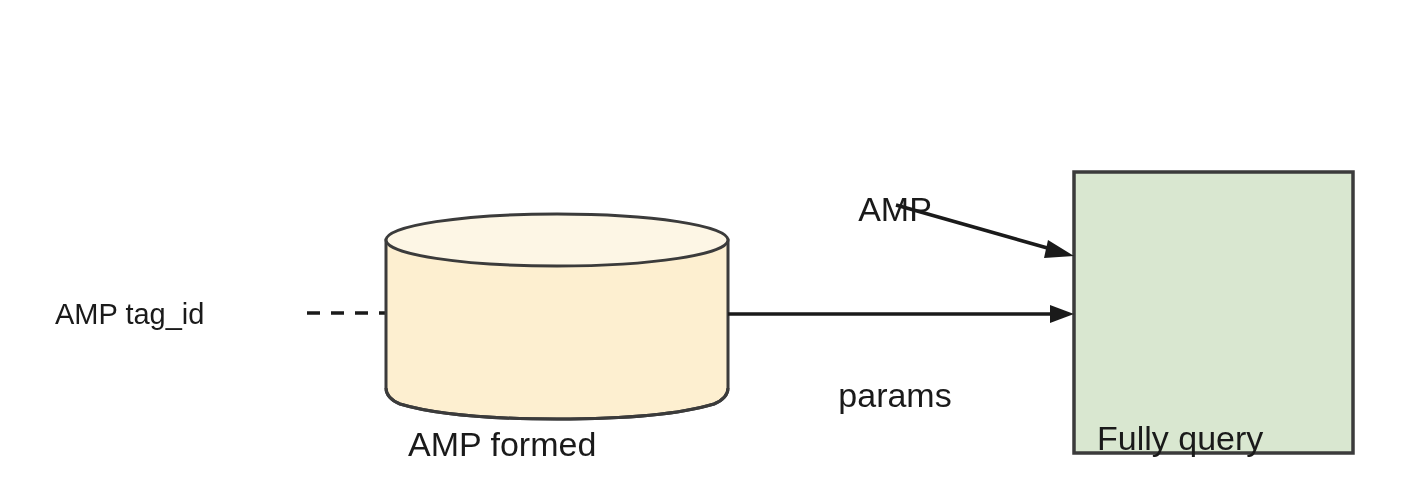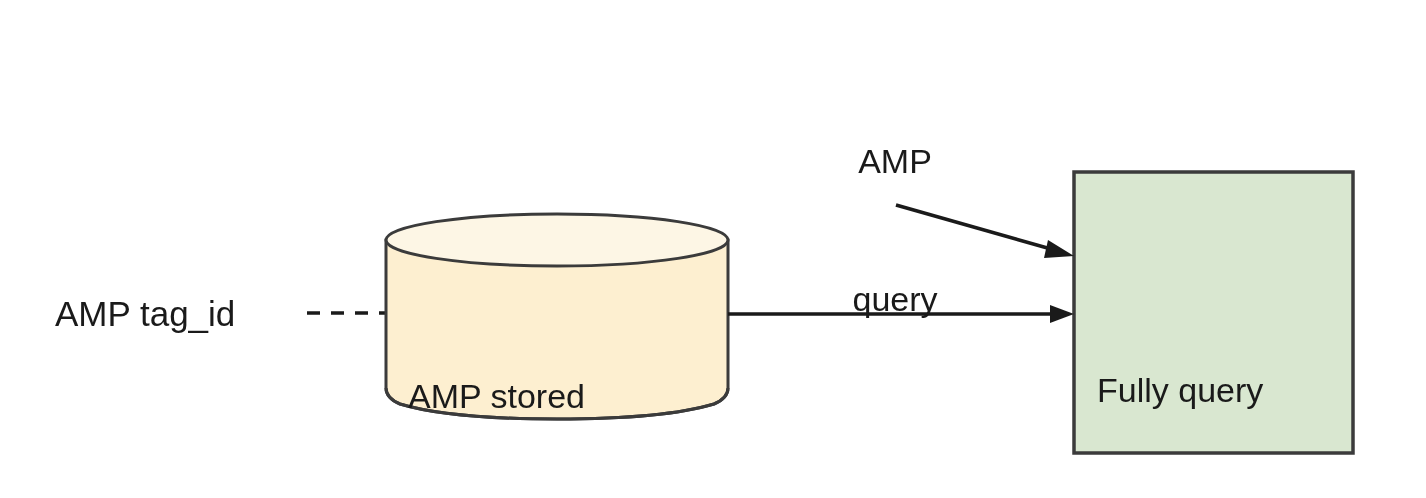--- a/index.html
+++ b/index.html
@@ -27,41 +27,42 @@
   .node-label {
     position: absolute;
     color: #1a1a1a;
     font-size: 34px;
     line-height: 48px;
     white-space: pre;
   }
   #label-amp-tag-id {
     left: 55px;
     top: 292px;
-    font-size: 35px;
+    font-size: 29px;
     line-height: 44px;
     text-align: right;
   }
   #label-cylinder {
     left: 408px;
     top: 276px;
   }
   #label-query-params {
     left: 770px;
     top: 46px;
     width: 250px;
     text-align: center;
     line-height: 46px;
   }
   #label-ortb {
     left: 1097px;
     top: 270px;
   }
   .label-line {
     display: block;
+    margin-top: 48px;
   }
 </style>
 </head>
 <body>
 
 <div id="canvas">
 
   <svg class="svg-layer" viewBox="0 0 1426 498" xmlns="http://www.w3.org/2000/svg">
 
     <g>
@@ -98,27 +99,27 @@
 
     <g>
       <line x1="896" y1="205" x2="1058" y2="251" stroke="#1a1a1a" stroke-width="3.5"></line>
       <polygon points="1074,256 1048,240 1044,258" fill="#1a1a1a"></polygon>
     </g>
   </svg>
 
   <div class="node-label" id="label-amp-tag-id">AMP tag_id</div>
 
   <div class="node-label" id="label-cylinder">
-    <span class="label-line">AMP stored</span>
+    <span class="label-line">AMP formed</span>
     
   </div>
 
   <div class="node-label" id="label-query-params">
     <span class="label-line">AMP</span>
-    <span class="label-line">query</span>
+    <span class="label-line">params</span>
   </div>
 
   <div class="node-label" id="label-ortb">
     <span class="label-line">Fully query</span>
     
   </div>
 
 </div>
 
 </body></html>

